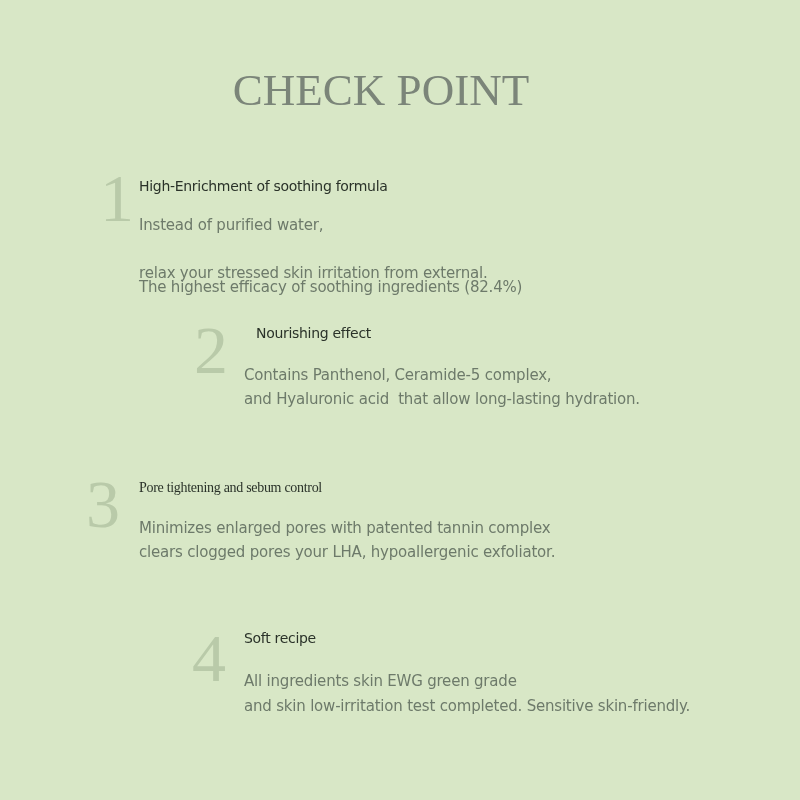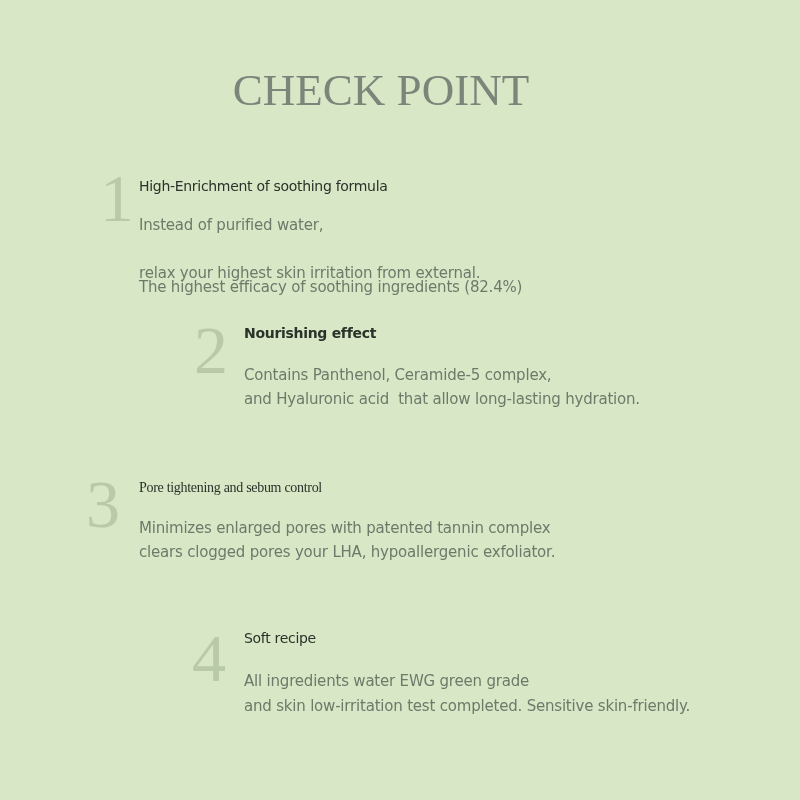--- a/index.html
+++ b/index.html
@@ -56,35 +56,35 @@
 </head>
 <body>
 
 <div class="title">CHECK POINT</div>
 
 <div class="point">
   <div class="numeral" style="left:100px; top:164px;">1</div>
   <div class="heading" style="left:139px; top:172px;">High-Enrichment of soothing formula</div>
   <div class="body-text" style="left:139px; top:213px;">Instead of purified water,</div>
   <div class="body-text" style="left:139px; top:235px;margin-top:40px;">The highest efficacy of soothing ingredients (82.4%)</div>
-  <div class="body-text" style="left:139px; top:261px;">relax your highest skin irritation from external.</div>
+  <div class="body-text" style="left:139px; top:261px;">relax your stressed skin irritation from external.</div>
 </div>
 
 <div class="point">
   <div class="numeral" style="left:194px; top:316px;">2</div>
-  <div class="heading" style="left:244px; top:319px;font-weight:bold;">Nourishing effect</div>
+  <div class="heading" style="left:256px; top:319px;">Nourishing effect</div>
   <div class="body-text" style="left:244px; top:363px;">Contains Panthenol, Ceramide-5 complex,</div>
   <div class="body-text" style="left:244px; top:387px;">and Hyaluronic acid  that allow long-lasting hydration.</div>
 </div>
 
 <div class="point">
   <div class="numeral" style="left:86px; top:470px;">3</div>
   <div class="heading" style="left:139px; top:474px;font-family:Liberation Serif, serif;">Pore tightening and sebum control</div>
   <div class="body-text" style="left:139px; top:516px;">Minimizes enlarged pores with patented tannin complex</div>
   <div class="body-text" style="left:139px; top:540px;">clears clogged pores your LHA, hypoallergenic exfoliator.</div>
 </div>
 
 <div class="point">
   <div class="numeral" style="left:192px; top:624px;">4</div>
   <div class="heading" style="left:244px; top:624px;">Soft recipe</div>
-  <div class="body-text" style="left:244px; top:669px;">All ingredients water EWG green grade</div>
+  <div class="body-text" style="left:244px; top:669px;">All ingredients skin EWG green grade</div>
   <div class="body-text" style="left:244px; top:694px;">and skin low-irritation test completed. Sensitive skin-friendly.</div>
 </div>
 
 </body></html>

